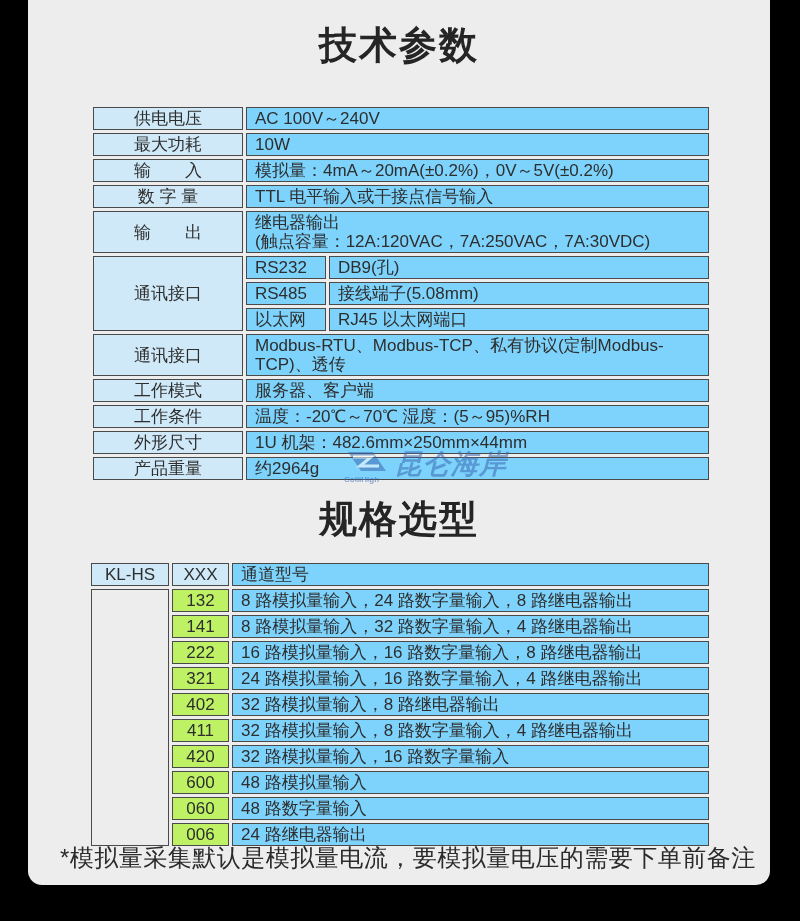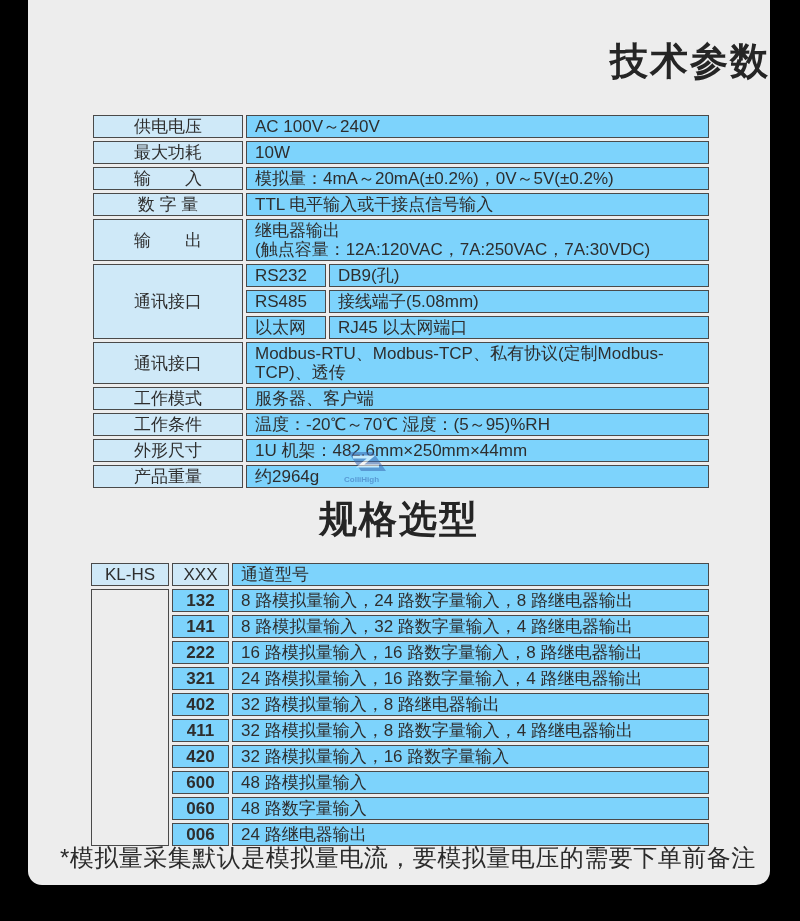--- a/index.html
+++ b/index.html
@@ -10,33 +10,33 @@
   }
   .panel {
     position:absolute; left:28px; top:0; width:742px; height:885px;
     background:#ededed; border-radius:0 0 14px 14px; overflow:hidden;
   }
   .sec-title {
     position:absolute; left:0; width:100%; text-align:center;
     font-size:38px; font-weight:600; color:#252525; letter-spacing:2px;
     margin:0;
   }
-  #title1 { top:36px;text-align:right; }
+  #title1 { top:20px; }
   #title2 { top:494px; }
   table { border-collapse:separate; border-spacing:3px; position:absolute; table-layout:fixed; }
   td {
     border:1px solid #4a4a4a; font-size:17px; color:#2e2e2e;
     line-height:19px; height:19px; padding:1px 8px; overflow:hidden;
     vertical-align:middle; background:#7dd3fc;
   }
   td.lbl { background:#cfe9f8; text-align:center; padding:1px 2px; }
-  td.code { background:#7dd3fc; text-align:center; padding:1px 2px;font-weight:bold; }
+  td.code { background:#bef264; text-align:center; padding:1px 2px; }
   td.two { height:auto; }
   td.empty { background:#ededed; }
-  #table1 { left:62px; top:104px; width:622px;margin-top:8px; }
+  #table1 { left:62px; top:104px; width:622px; }
   #table2 { left:60px; top:560px; width:624px; }
   .footnote {
     position:absolute; left:32px; top:842px; font-size:24px; color:#2b2b2b;
     letter-spacing:0.5px; white-space:nowrap;
   }
   .watermark {
     position:absolute; left:313px; top:441px; display:flex; align-items:flex-start;
     opacity:0.55; pointer-events:none;margin-top:8px;
   }
   .watermark .brand-cn {
@@ -117,20 +117,21 @@
     </tr>
   </tbody>
     </table>
 
   <div class="watermark">
     <svg class="wm-icon" width="50" height="38" viewBox="0 0 50 38">
       <polygon points="7,3 32,3 45,22 20,22" fill="#3a6ab2"></polygon>
       <polyline points="12,8 30,8 19,17 38,17" fill="none" stroke="#ffffff" stroke-width="3"></polyline>
       <text x="3" y="33" font-size="8" font-weight="bold" fill="#3a6ab2">ColliHigh</text>
     </svg>
+    <span class="brand-cn">昆仑海岸</span>
   </div>
 
   <h1 class="sec-title" id="title2">规格选型</h1>
 
   <table id="table2">
     <colgroup>
         <col style="width:78px">
         <col style="width:57px">
         <col>
       </colgroup>

